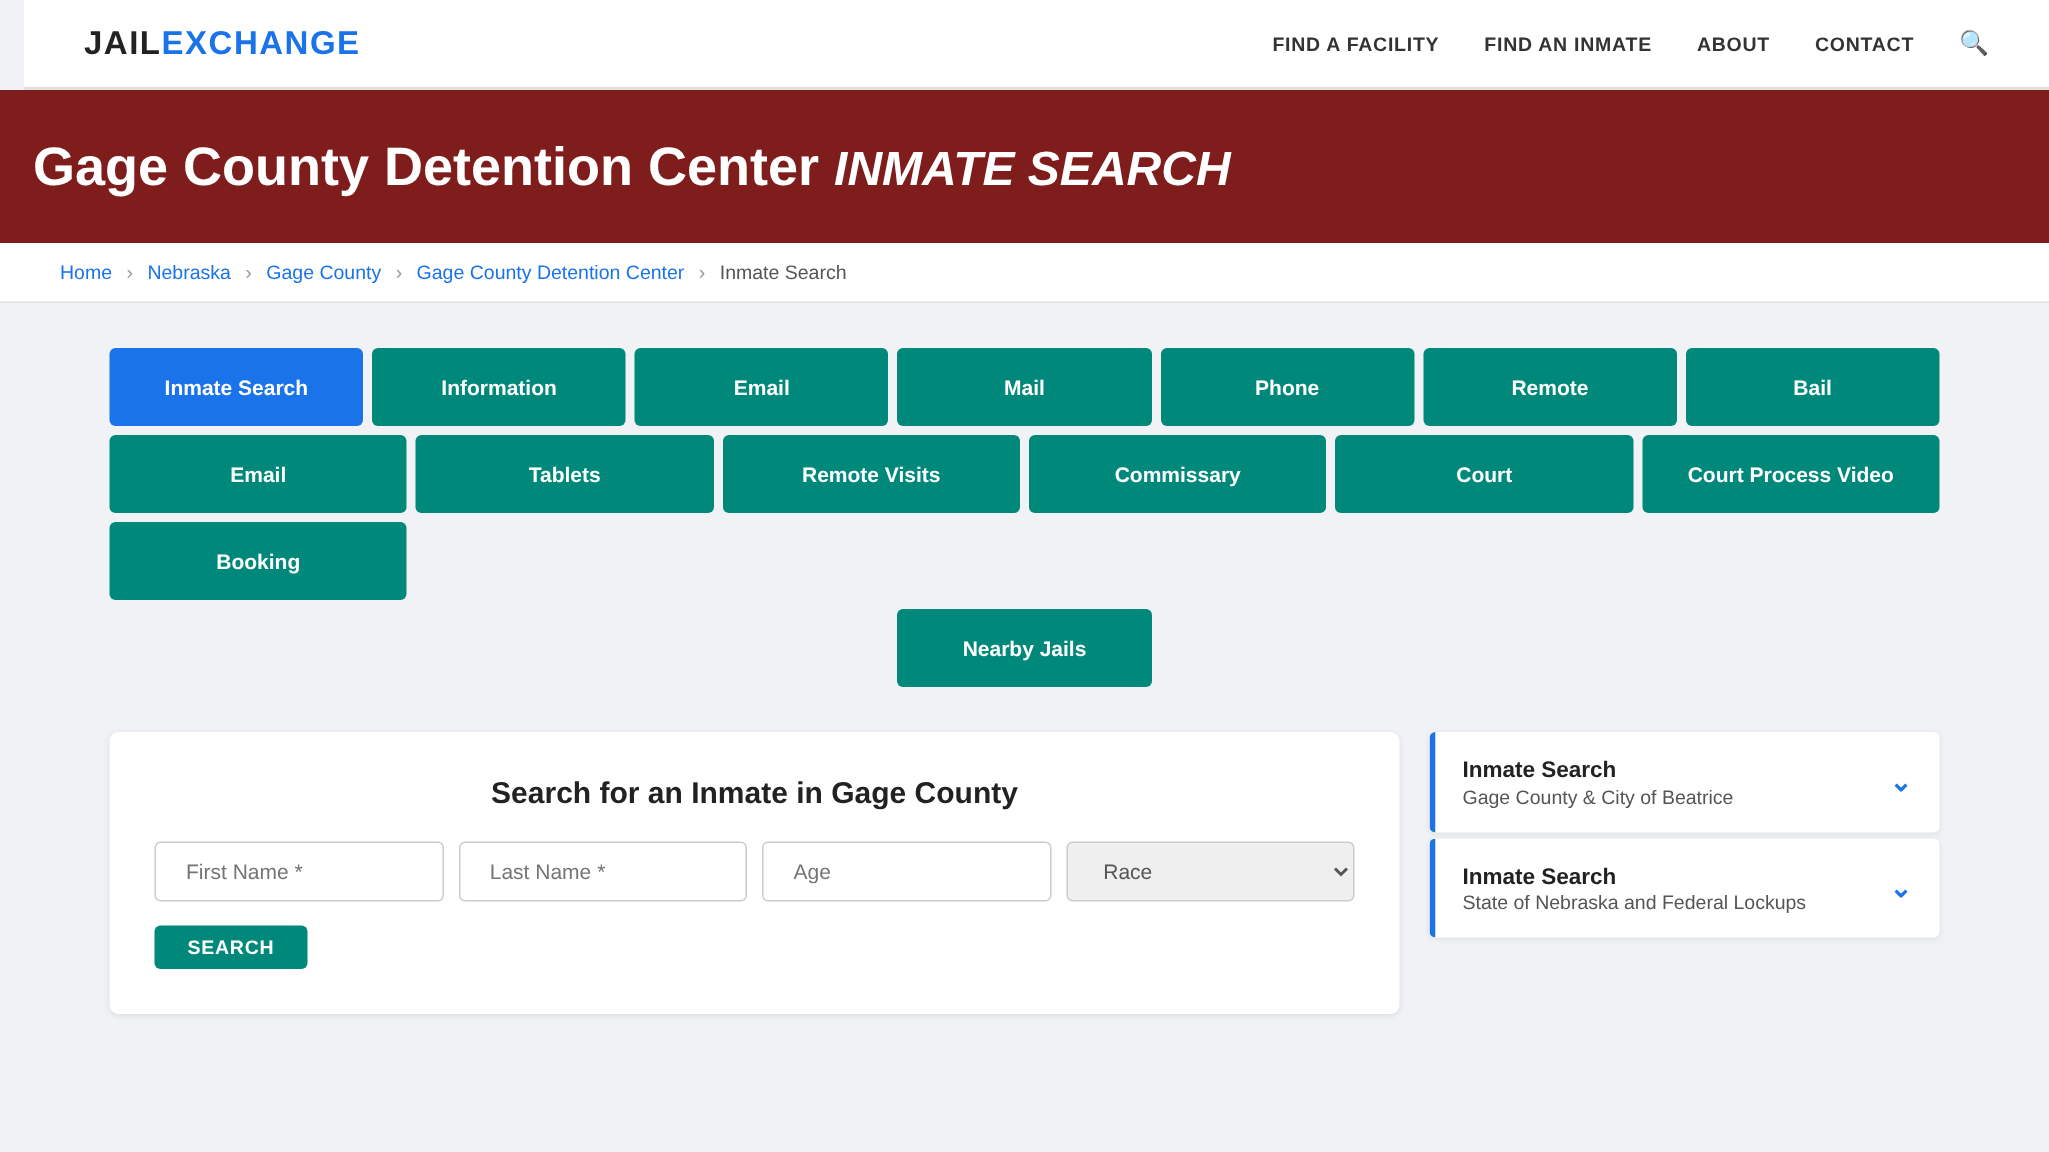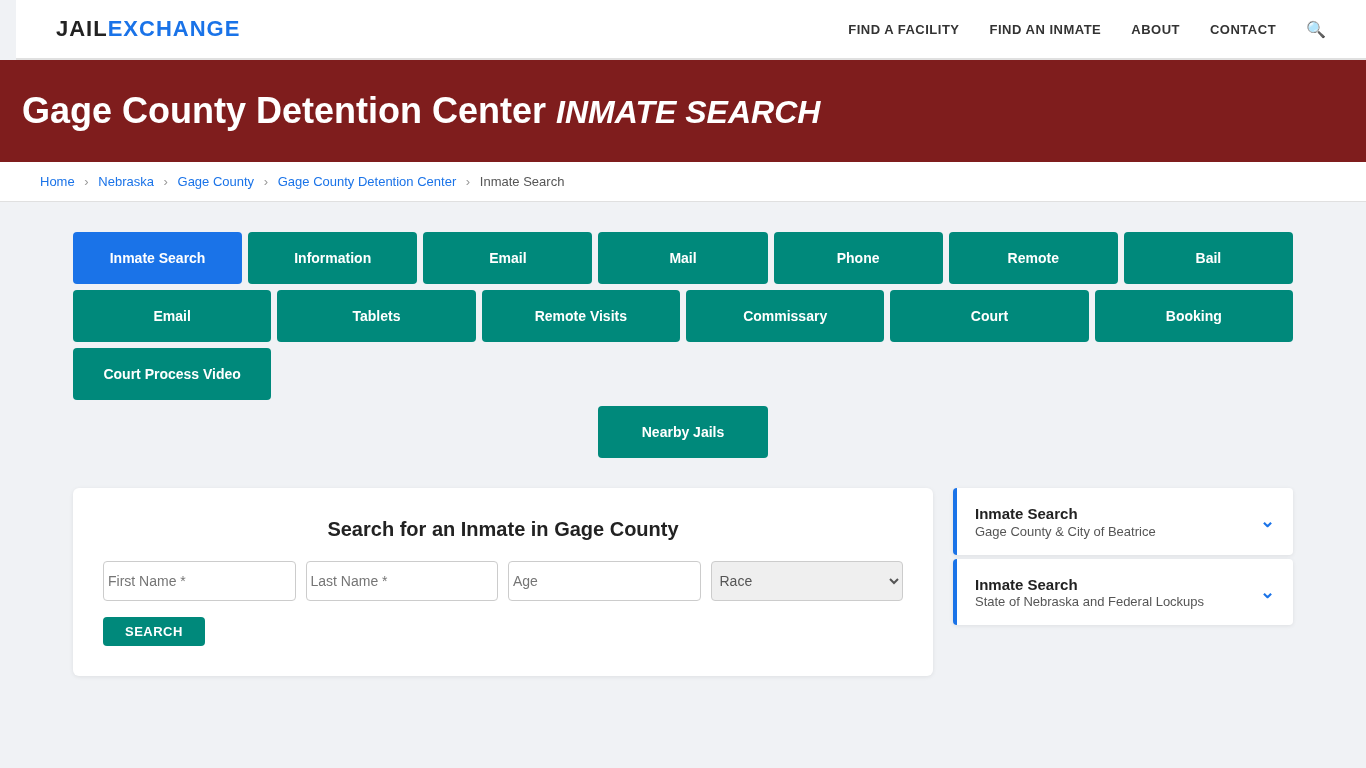--- a/index.html
+++ b/index.html
@@ -149,21 +149,21 @@
       margin-bottom: 20px;
       color: #222;
     }
     .search-inputs {
       display: flex;
       gap: 10px;
       flex-wrap: nowrap;
       margin-bottom: 16px;
     }
     .search-inputs input, .search-inputs select {
-      padding: 10px 4px;
+      padding: 10px 20px;
       border: 1px solid #ccc;
       border-radius: 4px;
       font-size: 14px;
       flex: 1;
       min-width: 0;
       color: #555;
     }
     .search-btn {
       background: #00897b;
       color: #fff;
@@ -260,22 +260,22 @@
     <button class="nav-btn">Remote</button>
     <button class="nav-btn">Bail</button>
   </div>
 
   <div class="button-grid-row2">
     <button class="nav-btn">Email</button>
     <button class="nav-btn">Tablets</button>
     <button class="nav-btn">Remote Visits</button>
     <button class="nav-btn">Commissary</button>
     <button class="nav-btn">Court</button>
+    <button class="nav-btn">Court Process Video</button>
     <button class="nav-btn">Booking</button>
-    <button class="nav-btn">Court Process Video</button>
   </div>
 
   <div class="button-grid-row3">
     <button class="nav-btn center-single">Nearby Jails</button>
   </div>
 
   <div class="lower-section">
 
     <div class="search-card">
       <h2>Search for an Inmate in Gage County</h2>

